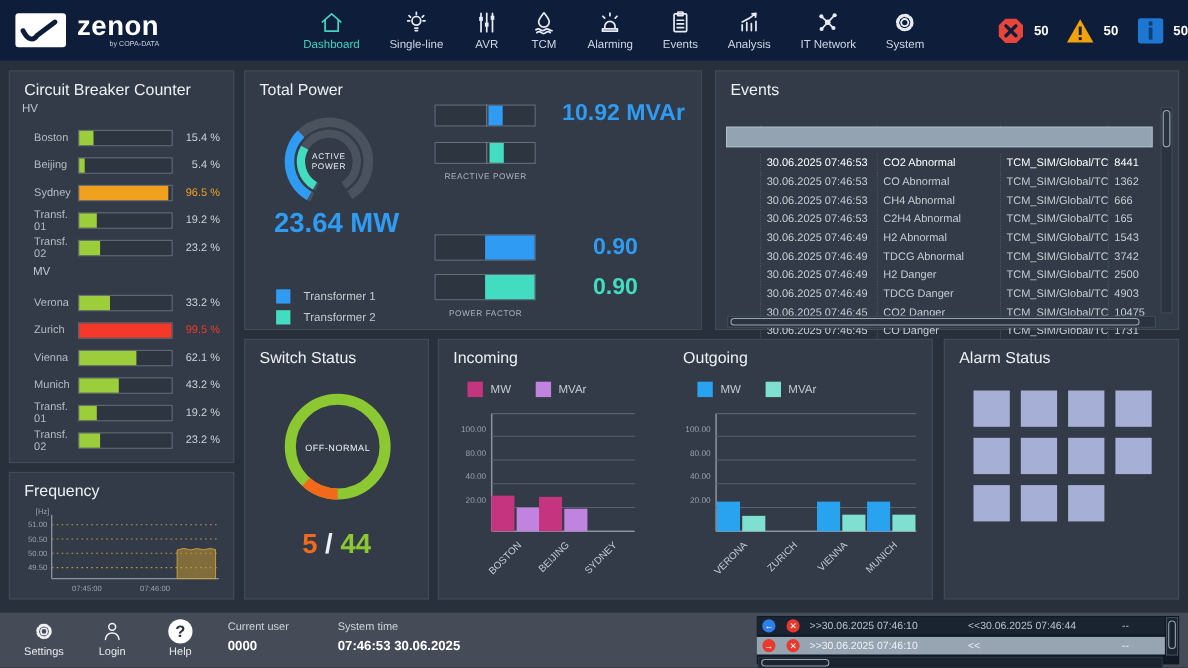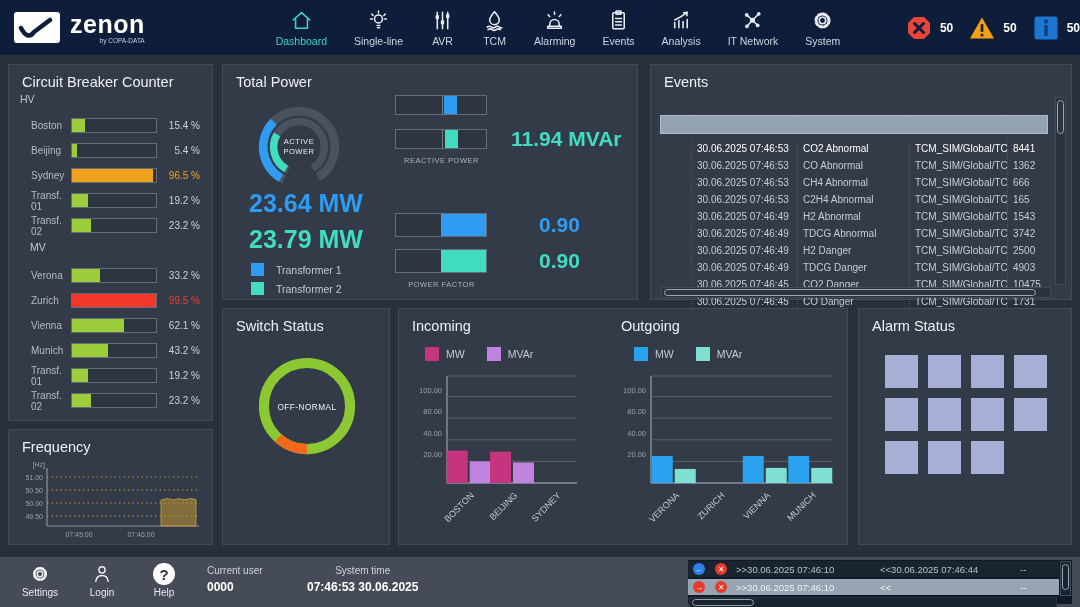--- a/index.html
+++ b/index.html
@@ -83,21 +83,21 @@
   
   .al-grid { position:absolute; left:26px; top:46px; width:170px; display:flex; flex-wrap:wrap; gap:10px; }
   .al-cell { width:33px; height:33px; background:#a6b0d6; cursor:pointer; }
 
   
   .bottombar { position:absolute; left:0; top:557px; width:1080px; height:50px; background:#454c57; }
   .bb-btn { position:absolute; top:6px; width:60px; display:flex; flex-direction:column; align-items:center; gap:2px; cursor:pointer; }
   .bb-btn svg { width:22px; height:22px; stroke:#f0f2f5; fill:none; stroke-width:1.5; stroke-linecap:round; }
   .bb-btn .bb-label { font-size:10px; color:#e8ebee; }
   .bb-field { position:absolute; top:8px; }
-  .bb-field .fl { font-size:10px; color:#ced3d9;text-align:center; }
+  .bb-field .fl { font-size:10px; color:#ced3d9; }
   .bb-field .fv { font-size:12px; font-weight:bold; color:#ffffff; margin-top:4px; }
   .ticker { position:absolute; left:688px; top:3px; width:384px; height:44px; background:#101926; }
   .tk-row { position:absolute; left:0; width:371px; height:16px; display:flex; align-items:center; background:#1a2431; color:#b9c2cc; font-size:9.5px; cursor:pointer; }
   .tk-row.sel { background:#97a5b3; color:#f0f3f6; }
   .tk-ic { width:22px; display:flex; justify-content:center; }
   .tk-circle { width:12px; height:12px; border-radius:50%; display:flex; align-items:center; justify-content:center; font-size:8px; color:#fff; }
   .tk-c1{width:148px; padding-left:4px;} .tk-c2{width:140px;} .tk-c3{width:30px;}
 </style>
 </head>
 <body>
@@ -330,41 +330,40 @@
     <svg class="tp-gauge" width="104" height="104" viewBox="0 0 180 180">
       <path d="M 63.8 146.2 A 62 62 0 1 1 122.9 142.6" stroke="#4a525e" stroke-width="15" fill="none"></path>
       <path d="M 71.4 129.9 A 44 44 0 1 1 113.3 127.3" stroke="#4a525e" stroke-width="13" fill="none"></path>
       <path d="M 59 143.7 A 62 62 0 0 1 46.2 46.2" stroke="#2f9bf2" stroke-width="15" fill="none"></path>
       <path d="M 68 128.1 A 44 44 0 0 1 51.9 68" stroke="#42dcc0" stroke-width="13" fill="none"></path>
       <text x="90" y="85" text-anchor="middle" fill="#e9edf1" font-size="13" letter-spacing="1">ACTIVE</text>
       <text x="90" y="102" text-anchor="middle" fill="#e9edf1" font-size="13" letter-spacing="1">POWER</text>
     </svg>
 
     <div class="tp-val blue">23.64 MW</div>
-    <div class="tp-val teal">23.79 MW</div>
 
     <div class="tp-legend" style="top:198px;">
       <span class="sw" style="background:#2f9bf2;"></span>
       <span>Transformer 1</span>
     </div>
     <div class="tp-legend" style="top:217px;">
       <span class="sw" style="background:#42dcc0;"></span>
       <span>Transformer 2</span>
     </div>
 
     <div class="hbar" style="top:30px; height:20px;">
       <div class="tick"></div>
       <div class="ind" style="left:48px; width:13px; background:#2f9bf2;"></div>
     </div>
     <div class="hbar" style="top:64px; height:20px;">
       <div class="tick"></div>
       <div class="ind" style="left:49px; width:13px; background:#42dcc0;"></div>
     </div>
     <div class="hbar-caption" style="top:91px;text-align:center;">REACTIVE POWER</div>
-    <div class="hv" style="left:288px; top:62px; color:#42dcc0;">11.94 MVAr</div>
+    <div class="hv" style="left:288px; top:26px; color:#2f9bf2;">10.92 MVAr</div>
 
     <div class="hbar" style="top:148px; height:24px;">
       <div class="ind" style="left:45px; right:0; background:#2f9bf2;"></div>
     </div>
     <div class="hbar" style="top:184px; height:24px;">
       <div class="ind" style="left:45px; right:0; background:#42dcc0;"></div>
     </div>
     <div class="hbar-caption" style="top:215px;">POWER FACTOR</div>
     <div class="hv" style="left:316px; top:148px; color:#2f9bf2;">0.90</div>
     <div class="hv" style="left:316px; top:184px; color:#42dcc0;">0.90</div>
@@ -462,20 +461,25 @@
       </div>
   </div>
 
   <div class="panel" id="switch-panel" style="left:222px; top:308px; width:168px; height:237px;">
     <div class="panel-title">Switch Status</div>
     <svg style="position:absolute; left:29px; top:42px;" width="110" height="110" viewBox="0 0 120 120">
       <circle cx="60" cy="60" r="47" stroke="#8bc832" stroke-width="11" fill="none"></circle>
       <path d="M 60 107 A 47 47 0 0 1 28.6 94.9" stroke="#f2691c" stroke-width="11" fill="none"></path>
       <text x="60" y="64" text-anchor="middle" fill="#eef1f4" font-size="9" letter-spacing=".5">OFF-NORMAL</text>
     </svg>
+    <div class="ss-count">
+      <span style="color:#f2691c;">5</span>
+      <span style="color:#f0f2f5;"> </span><span style="color:#f0f2f5;">/</span><span> </span>
+      <span style="color:#8bc832;">44</span>
+    </div>
   </div>
 
   <div class="panel" id="flow-panel" style="left:398px; top:308px; width:450px; height:237px;">
     <div class="flow-half-title" style="left:13px;">Incoming</div>
     <div class="flow-legend" style="left:26px;">
       <span class="li">
           <span class="sw" style="background:#c5347e;"></span>
           <span>MW</span>
         </span>
       <span class="li">

